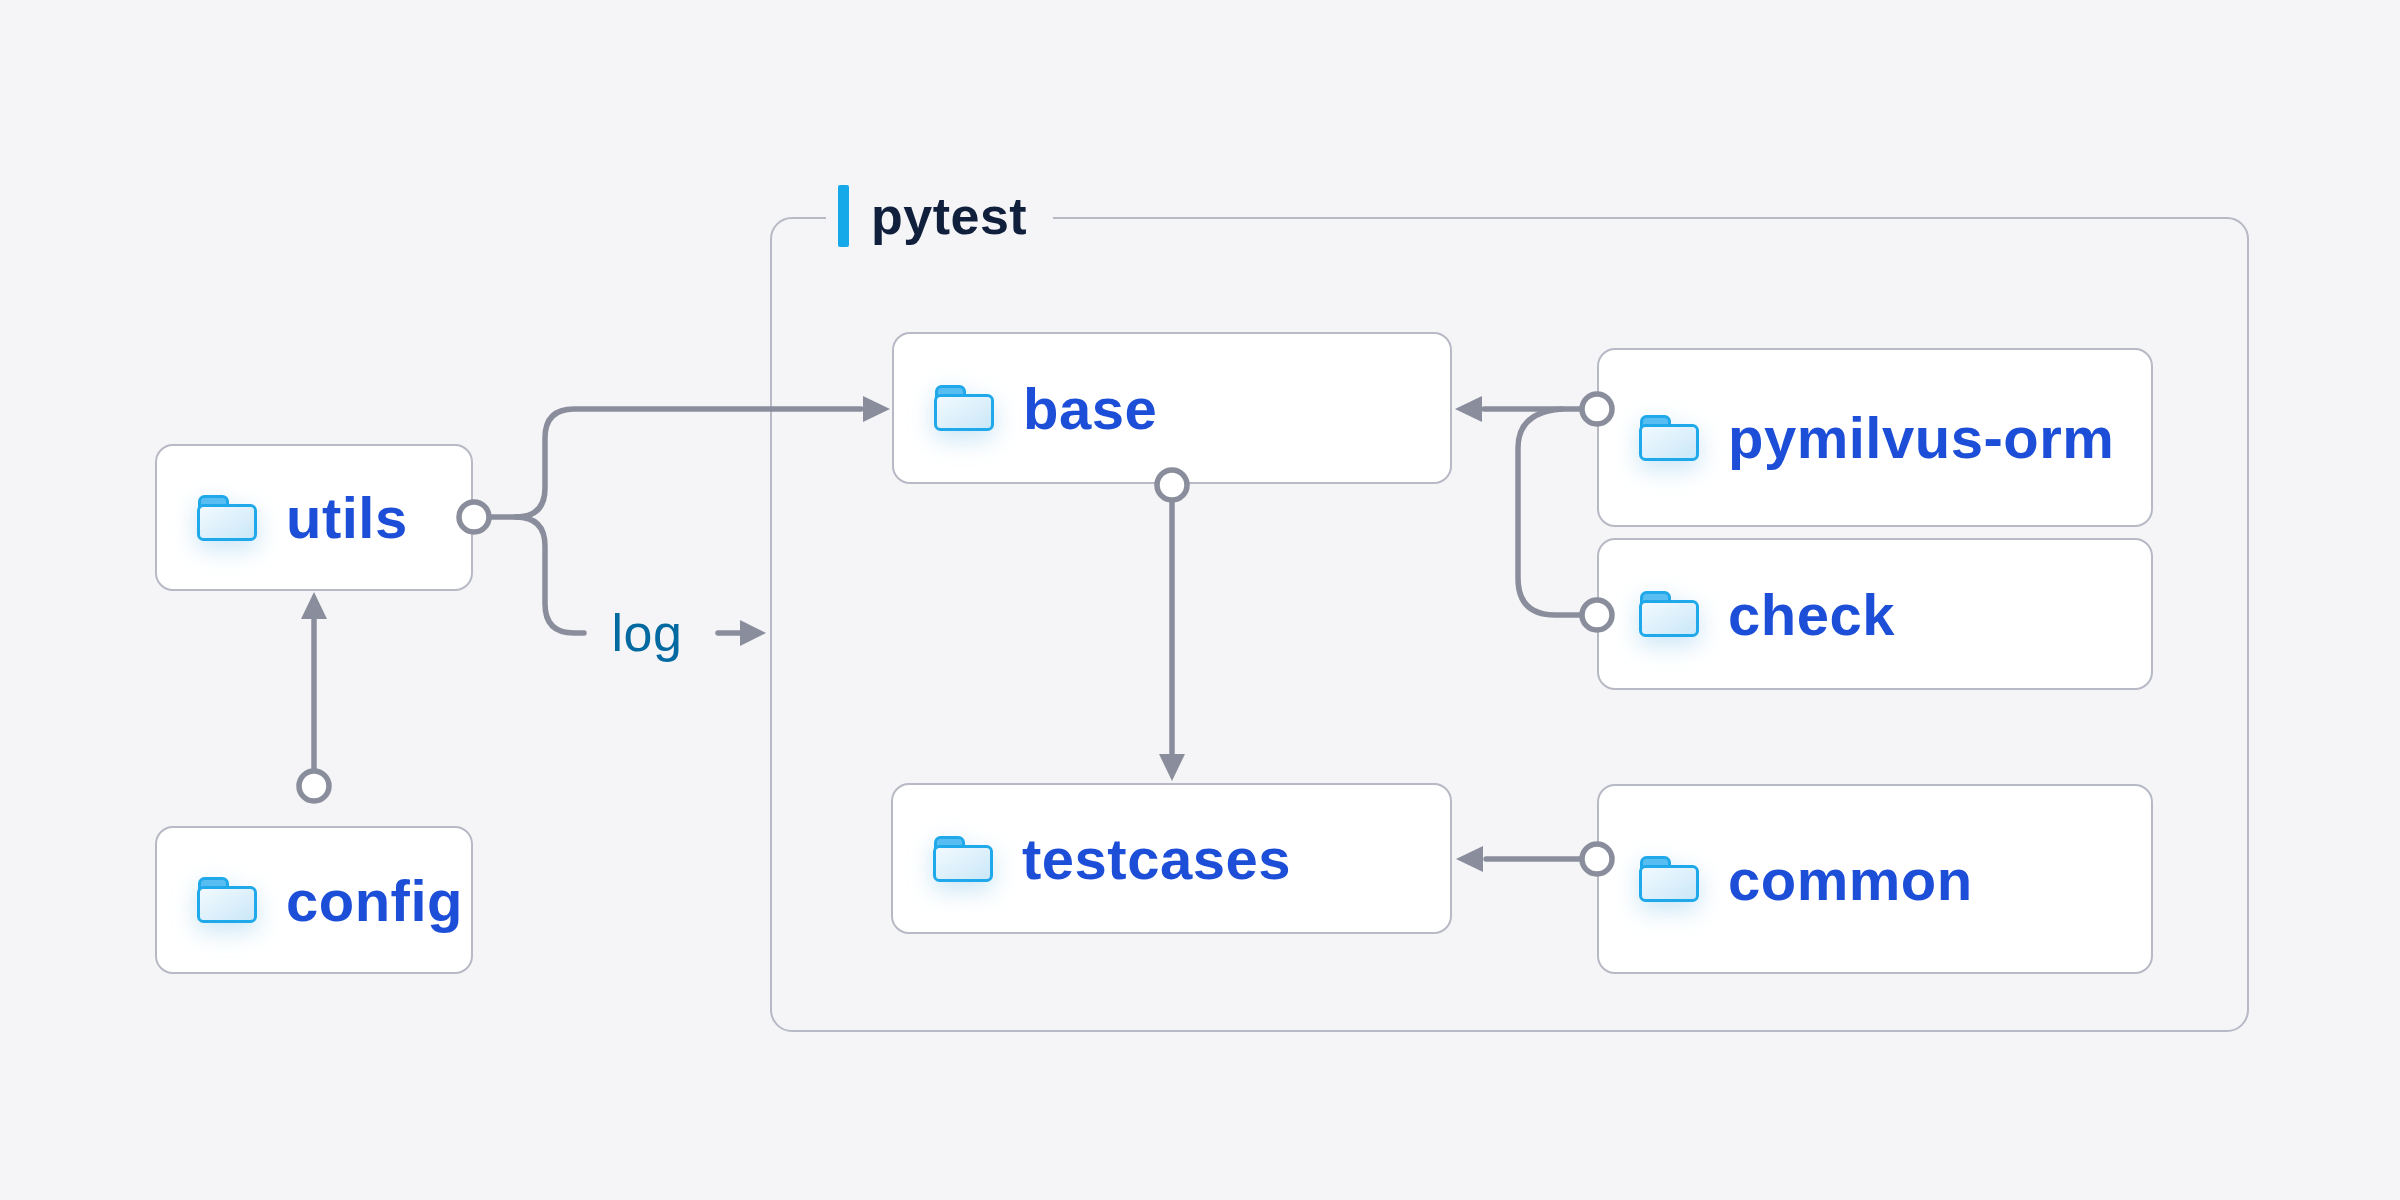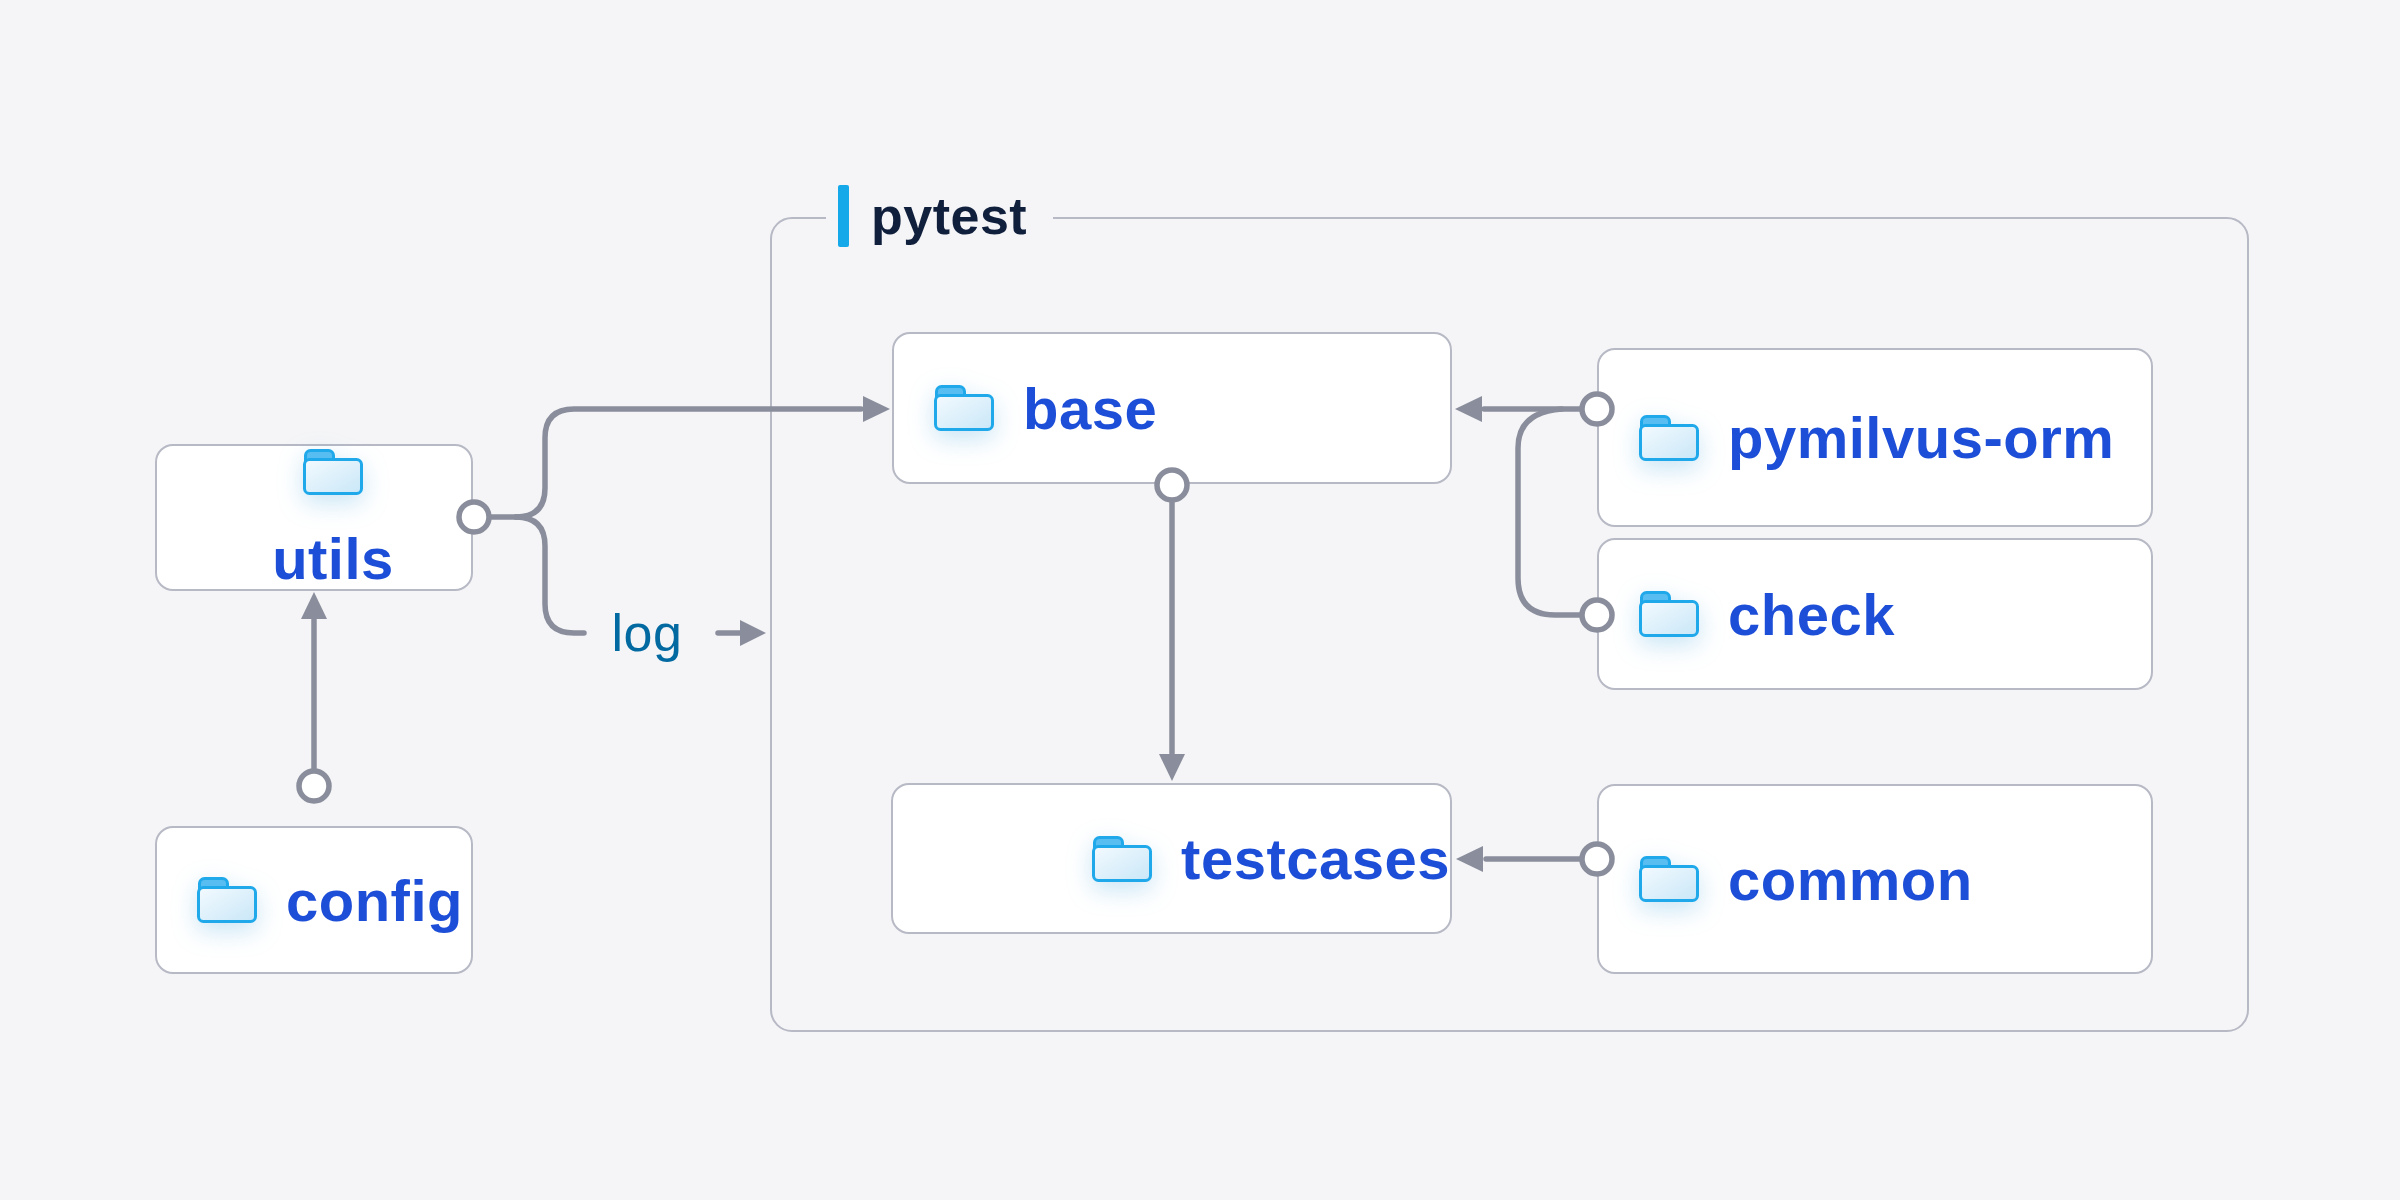--- a/index.html
+++ b/index.html
@@ -56,26 +56,26 @@
   .node-label{
     font-size:58px;font-weight:700;
     color:#1d4ed8;
     letter-spacing:0.5px;
     white-space:nowrap;
   }
   .folder-svg{
     width:64px;height:52px;flex:none;
     filter:drop-shadow(0 8px 12px rgba(60,160,220,0.28));
   }
-  .n-utils    {left:155px; top:444px; width:318px; height:147px;flex-direction:column;}
+  .n-utils    {left:155px; top:444px; width:318px; height:147px;}
   .n-config   {left:155px; top:786px; width:318px; height:148px;margin-top:40px;}
   .n-base     {left:892px; top:332px; width:560px; height:152px;}
   .n-pymilvus {left:1597px;top:348px; width:556px; height:179px;}
   .n-check    {left:1597px;top:538px; width:556px; height:152px;}
-  .n-testcases{left:891px; top:783px; width:561px; height:151px;justify-content:flex-end;}
+  .n-testcases{left:891px; top:783px; width:561px; height:151px;}
   .n-common   {left:1597px;top:784px; width:556px; height:190px;}
   
   .overlay{
     position:absolute;left:0;top:0;width:2400px;height:1200px;
     z-index:5;pointer-events:none;
   }
   .edge{stroke:#8a8e9c;stroke-width:5.5;fill:none;stroke-linecap:round;}
   .arrowhead{fill:#8a8e9c;stroke:none;}
   .port{fill:#ffffff;stroke:#8a8e9c;stroke-width:5.5;}
   .log-label{

